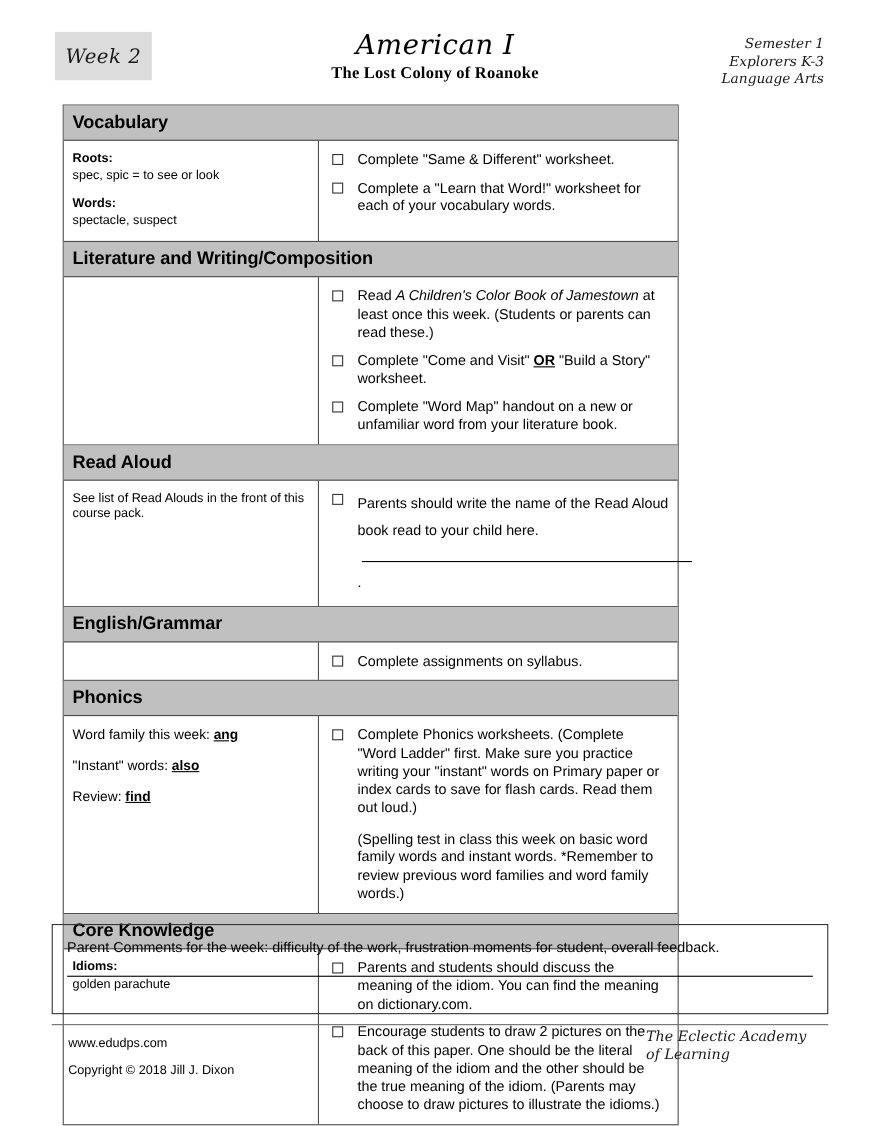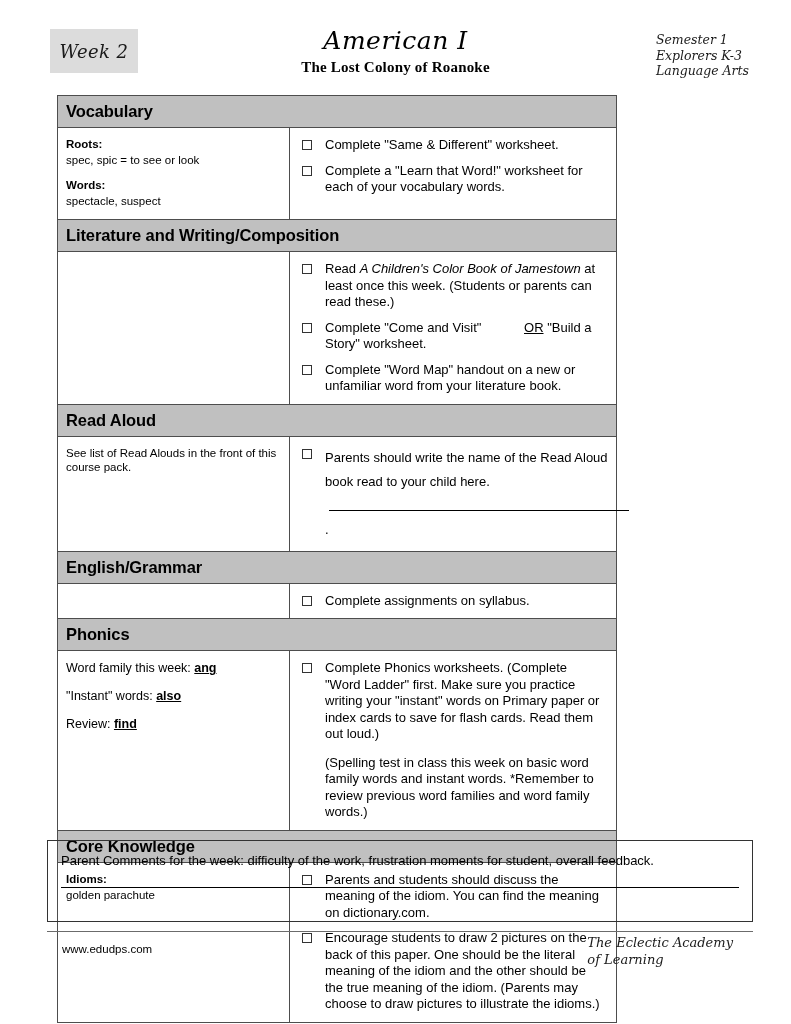--- a/index.html
+++ b/index.html
@@ -65,20 +65,21 @@
     font-weight: bold;
     font-size: 15px;
     line-height: 20px;
     margin-top: 2px;
     letter-spacing: 0.2px;
   }
   .meta-block {
     position: absolute;
     right: 42px;
     top: 32px;
+    text-align: right;
     font-family: "DejaVu Serif", serif;
     font-style: italic;
     font-size: 12.5px;
     line-height: 15.5px;
     color: #1a1a1a;
   }
 
   
   .sheet {
     position: absolute;
@@ -139,21 +140,21 @@
     width: 10px;
     height: 10px;
     min-width: 10px;
     border: 1px solid #333;
     box-sizing: border-box;
     margin: 3px 13px 0 0;
     background: #fff;
   }
   .task-text { flex: 1; }
   .task-text i { font-style: italic; }
-  .task-text .bu { font-weight: normal; text-decoration: underline; margin-left: 39px; }
+  .task-text .bu { font-weight: bold; text-decoration: underline; }
   .note {
     font-size: 13px;
     line-height: 16.5px;
     margin: 12px 0 0 23px;
   }
   .blank-line {
     display: inline-block;
     border-bottom: 1.5px solid #000;
     width: 300px;
     height: 11px;
@@ -339,19 +340,20 @@
   </div>
 
   <div class="comments">
     <div>Parent Comments for the week:  difficulty of the work, frustration moments for student, overall feedback.</div>
     <div class="comment-rule"></div>
   </div>
 
   <div class="footer-rule"></div>
   <div class="footer">
     <div>www.edudps.com</div>
+    <div>Copyright © 2018 Jill J. Dixon</div>
   </div>
   <div class="footer-brand">
     <div>The Eclectic Academy</div>
     <div>of Learning</div>
   </div>
 
 </div>
 
 </body></html>

